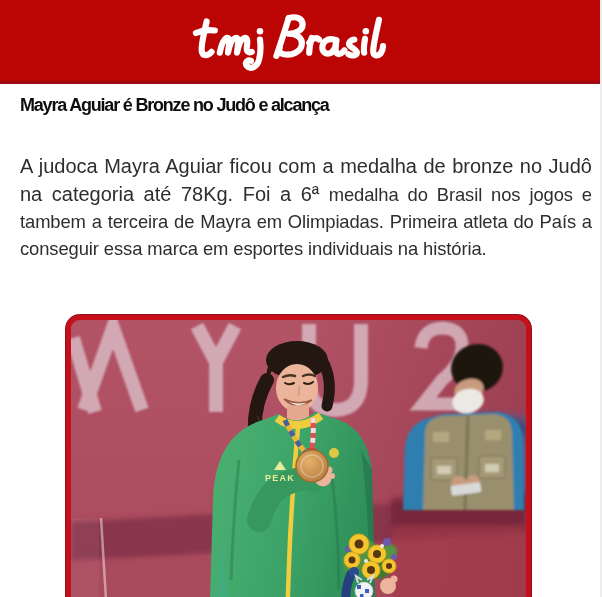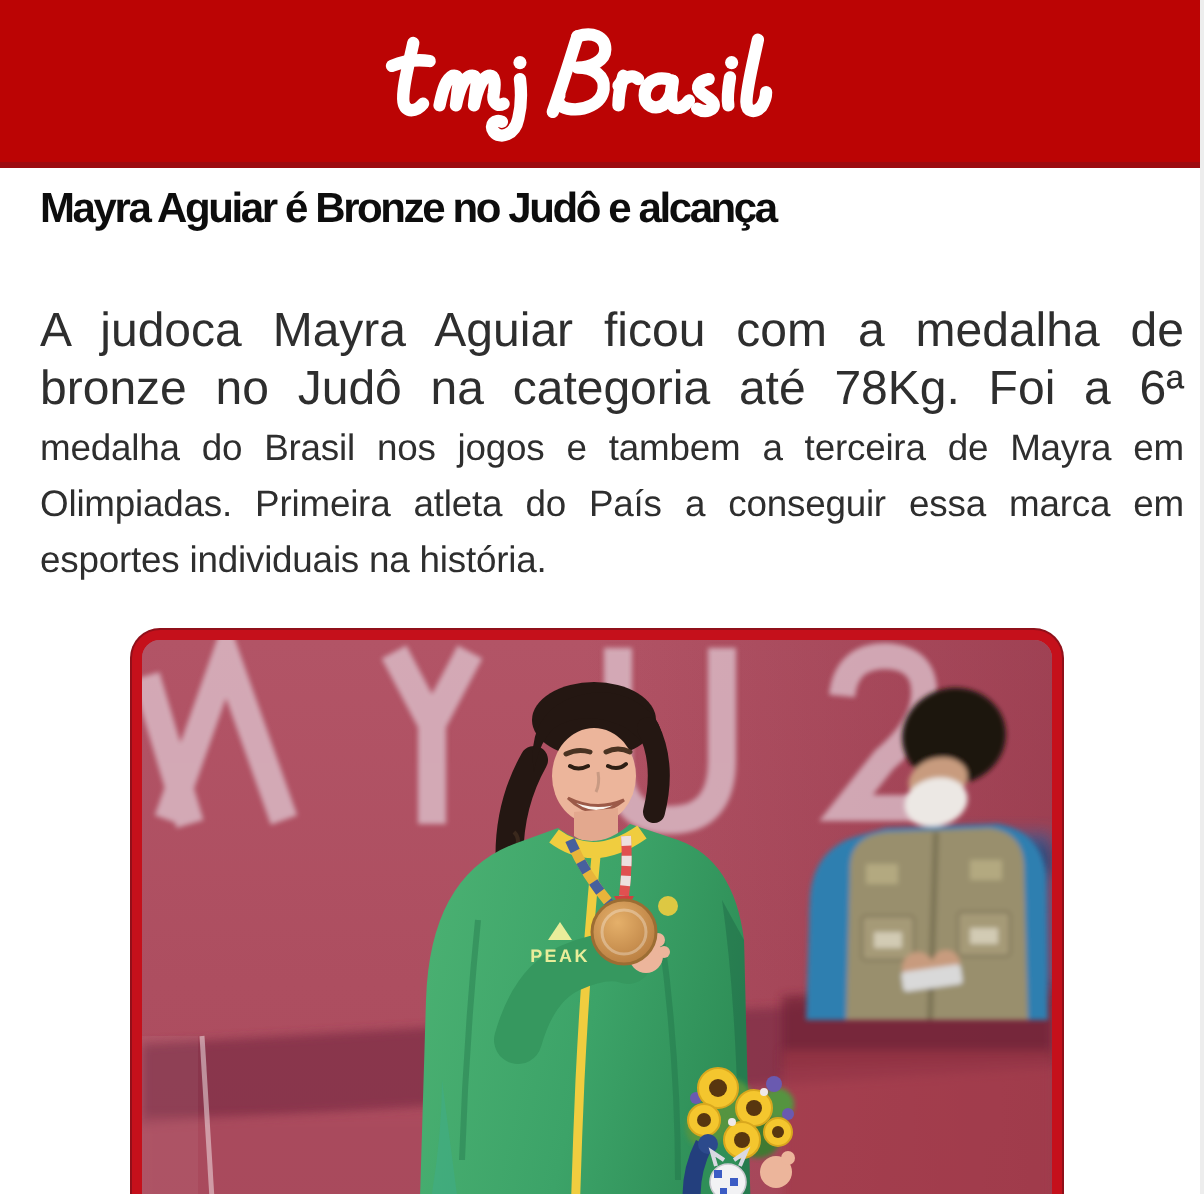--- a/index.html
+++ b/index.html
@@ -6,25 +6,25 @@
   .page{position:relative;width:602px;height:597px;overflow:hidden;background:#ffffff;
         font-family:"Liberation Sans",sans-serif;}
   
   .brand-band{position:absolute;left:0;top:0;width:602px;height:84px;box-sizing:border-box;
         background:#bb0404;border-bottom:3px solid #9d0b10;display:flex;align-items:center;justify-content:center;}
   .logo-svg{display:block;width:276px;height:64px;margin-top:2px;}
   .logo-svg path{stroke:#ffffff;stroke-width:7.5;fill:none;stroke-linecap:round;stroke-linejoin:round;}
   .logo-svg circle{fill:#ffffff;}
   
   .headline{position:absolute;left:20px;top:91px;width:566px;color:#0d0d0d;
-        font-size:21px;font-weight:bold;letter-spacing:-1.2px;line-height:28px;}
+        font-size:18px;font-weight:bold;letter-spacing:-1.2px;line-height:28px;}
   
   .body-copy{position:absolute;left:20px;top:153px;width:572px;margin:0;color:#2e2e2e;
         line-height:26px;text-align:justify;}
-  .seg1{font-size:24px;letter-spacing:0px;}
+  .seg1{font-size:20px;letter-spacing:0px;}
   .seg2{font-size:18.4px;letter-spacing:-0.1px;}
   
   .photo-frame{position:absolute;left:66px;top:315px;width:455px;height:330px;
         border:5px solid #c5101b;border-radius:14px;overflow:hidden;background:#b05062;
         box-shadow:0 0 0 1px #90101a;padding:0;margin:0;}
   .photo-svg{display:block;width:455px;height:312px;}
   .photo-svg text{font-family:"Liberation Sans",sans-serif;font-weight:bold;}
   .edge-line{position:absolute;right:0;top:0;width:2px;height:597px;background:#ededed;}
 </style>
 </head>

